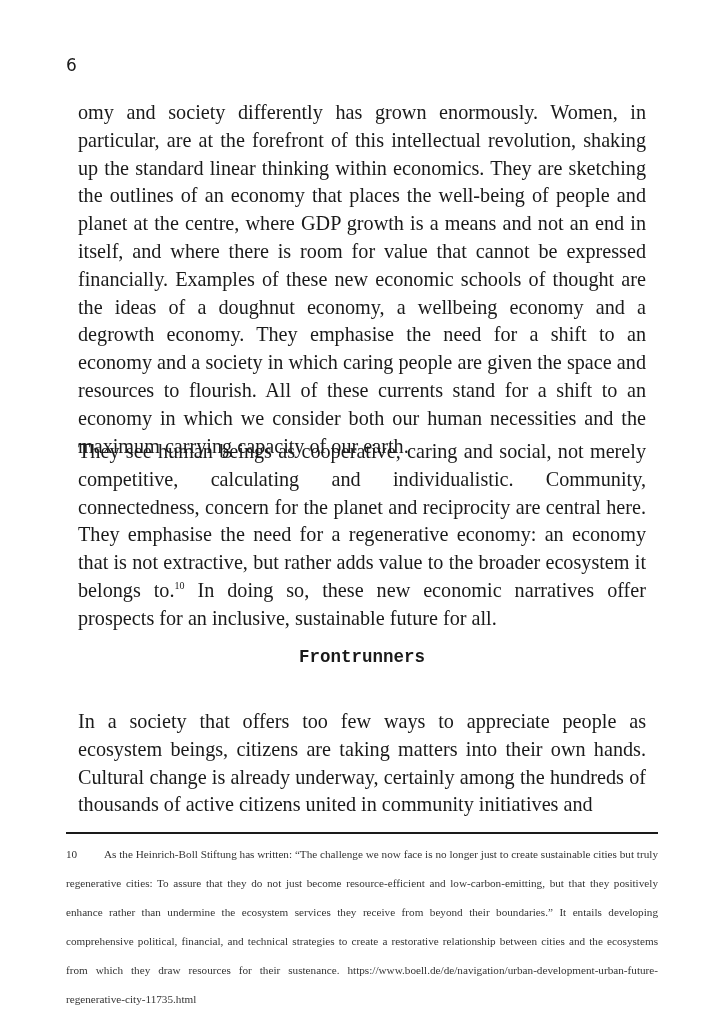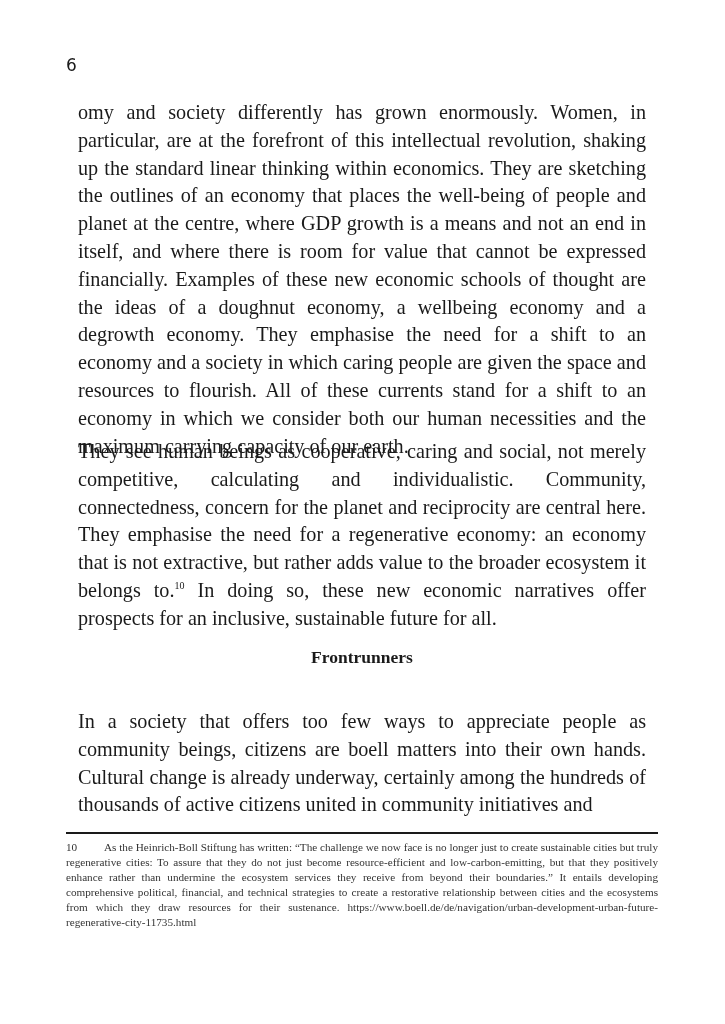--- a/index.html
+++ b/index.html
@@ -13,48 +13,48 @@
     font-family: "Liberation Serif", serif; font-size: 20.2px; line-height: 27.8px;
     text-align: justify; color: #1a1a1a;
   }
   .body-text p { margin: 12px; }
   .p1 { top: 87px; }
   .p2 { top: 426px; }
   .p3 { top: 696px; }
   sup { font-size: 10px; line-height: 0; vertical-align: 8px; }
   .heading {
     position: absolute; left: 66px; width: 592px; top: 647px; text-align: center;
-    font-family: Liberation Serif, serif; font-weight: bold; font-size: 17.5px; color: #1a1a1a;
+    font-family: Liberation Mono, monospace; font-weight: bold; font-size: 17.5px; color: #1a1a1a;
   }
   .footnote-rule {
     position: absolute; left: 66px; top: 832px; width: 592px; height: 2px; background: #1a1a1a;
   }
   .footnote {
     position: absolute; left: 66px; top: 840px; width: 592px;
-    font-family: "Liberation Serif", serif; font-size: 11.2px; line-height: 15px;
+    font-family: "Liberation Serif", serif; font-size: 11.2px; line-height: 29px;
     text-align: justify; color: #333;
   }
   .fn-num { display: inline-block; width: 38px; }
 </style>
 </head>
 <body>
 
 <div class="page-number">6</div>
 
 <div class="body-text p1">
   <p>omy and society differently has grown enormously. Women, in particular, are at the forefront of this intellectual revolution, shaking up the standard linear thinking within economics. They are sketching the outlines of an economy that places the well-being of people and planet at the centre, where GDP growth is a means and not an end in itself, and where there is room for value that cannot be expressed financially. Examples of these new economic schools of thought are the ideas of a doughnut economy, a wellbeing economy and a degrowth economy. They emphasise the need for a shift to an economy and a society in which caring people are given the space and resources to flourish. All of these currents stand for a shift to an economy in which we consider both our human necessities and the maximum carrying capacity of our earth.</p>
 </div>
 
 <div class="body-text p2">
   <p><span>They see human beings as cooperative, caring and social, not merely competitive, calculating and individualistic. Community, connectedness, concern for the planet and reciprocity are central here. They emphasise the need for a regenerative economy: an economy that is not extractive, but rather adds value to the broader ecosystem it belongs to.</span><sup>10</sup><span> In doing so, these new economic narratives offer prospects for an inclusive, sustainable future for all.</span></p>
 </div>
 
 <div class="heading">Frontrunners</div>
 
 <div class="body-text p3">
-  <p>In a society that offers too few ways to appreciate people as community beings, citizens are boell matters into their own hands. Cultural change is already underway, certainly among the hundreds of thousands of active citizens united in community initiatives and</p>
+  <p>In a society that offers too few ways to appreciate people as ecosystem beings, citizens are taking matters into their own hands. Cultural change is already underway, certainly among the hundreds of thousands of active citizens united in community initiatives and</p>
 </div>
 
 <div class="footnote-rule"></div>
 
 <div class="footnote">
   <span class="fn-num">10</span><span>As the Heinrich-Boll Stiftung has written: “The challenge we now face is no longer just to create sustainable cities but truly regenerative cities: To assure that they do not just become resource-efficient and low-carbon-emitting, but that they positively enhance rather than undermine the ecosystem services they receive from beyond their boundaries.” It entails developing comprehensive political, financial, and technical strategies to create a restorative relationship between cities and the ecosystems from which they draw resources for their sustenance. https://www.boell.de/de/navigation/urban-development-urban-future-regenerative-city-11735.html</span>
 </div>
 
 </body></html>

